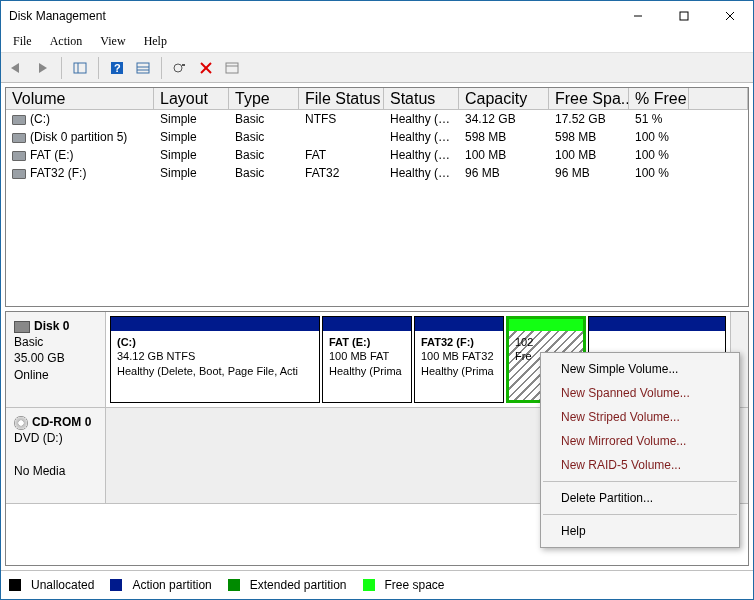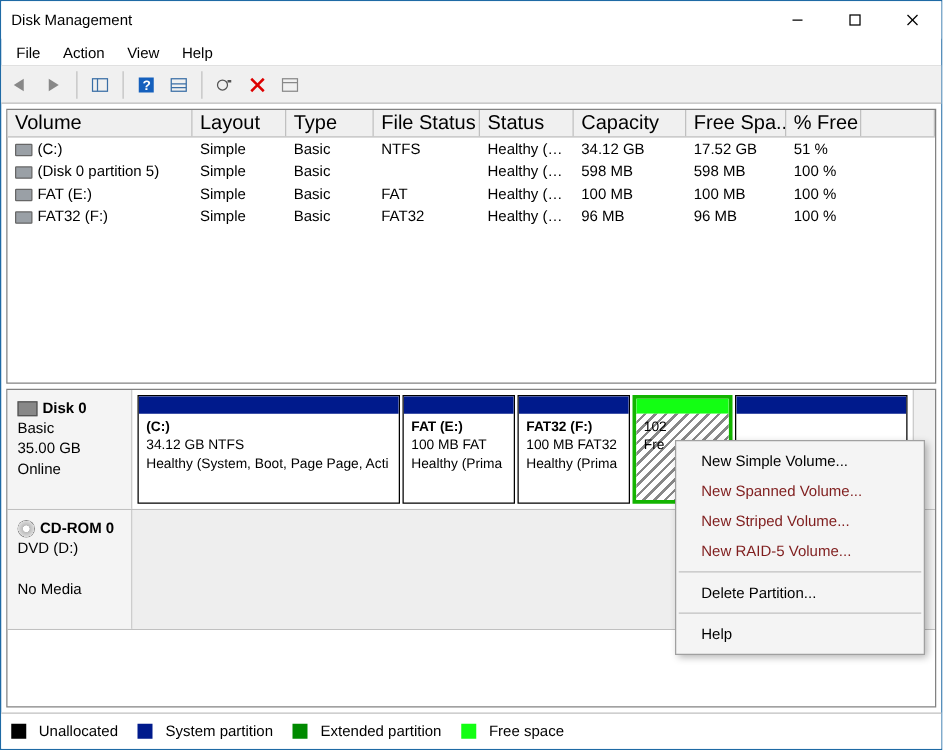--- a/index.html
+++ b/index.html
@@ -42,21 +42,21 @@
   }
 
   .menubar {
     height: 22px;
     display: flex;
     align-items: center;
     padding: 0 4px;
     gap: 2px;
     border-bottom: 1px solid #e0e0e0;
   }
-  .menubar .mitem { padding: 2px 8px; cursor: default; }
+  .menubar .mitem { padding: 2px 8px; cursor: default; font-family: Liberation Serif, serif; }
 
   .toolbar {
     height: 30px;
     display: flex;
     align-items: center;
     padding: 0 4px;
     gap: 2px;
     border-bottom: 1px solid #bdbdbd;
     background: #f0f0f0;
   }
@@ -371,21 +371,21 @@
           <span>Basic</span><br>
           <span>35.00 GB</span><br>
           <span>Online</span>
         </div>
         <div class="partrow">
           <div class="part blue" style="flex:0 0 210px">
             <div class="band"></div>
             <div class="plabel">
               <b>(C:)</b><br>
               <span>34.12 GB NTFS</span><br>
-              <span>Healthy (System, Boot, Page Page, Acti</span>
+              <span>Healthy (Delete, Boot, Page File, Acti</span>
             </div>
           </div>
           <div class="part blue" style="flex:0 0 90px">
             <div class="band"></div>
             <div class="plabel">
               <b>FAT  (E:)</b><br>
               <span>100 MB FAT</span><br>
               <span>Healthy (Prima</span>
             </div>
           </div>
@@ -421,35 +421,36 @@
         <div class="partrow"></div>
         <div class="scrolltrack"></div>
       </div>
 
       <div style="flex:1"></div>
 
       <div class="ctxmenu" style="left:534px; top:40px;">
         <div class="ci enabled">New Simple Volume...</div>
         <div class="ci disabled">New Spanned Volume...</div>
         <div class="ci disabled">New Striped Volume...</div>
+        <div class="ci disabled">New Mirrored Volume...</div>
         <div class="ci disabled">New RAID-5 Volume...</div>
         <hr>
         <div class="ci enabled">Delete Partition...</div>
         <hr>
         <div class="ci enabled">Help</div>
       </div>
 
     </div>
 
   </div>
 
   <div class="legend">
     <span class="swatch" style="background:#000"></span>
     <span>Unallocated</span>
     <span class="swatch" style="background:#001a8c;margin-left:10px"></span>
-    <span>System partition</span>
+    <span>Action partition</span>
     <span class="swatch" style="background:#008a00;margin-left:10px"></span>
     <span>Extended partition</span>
     <span class="swatch" style="background:#13ff13;margin-left:10px"></span>
     <span>Free space</span>
   </div>
 
 </div>
 
 </body></html>

